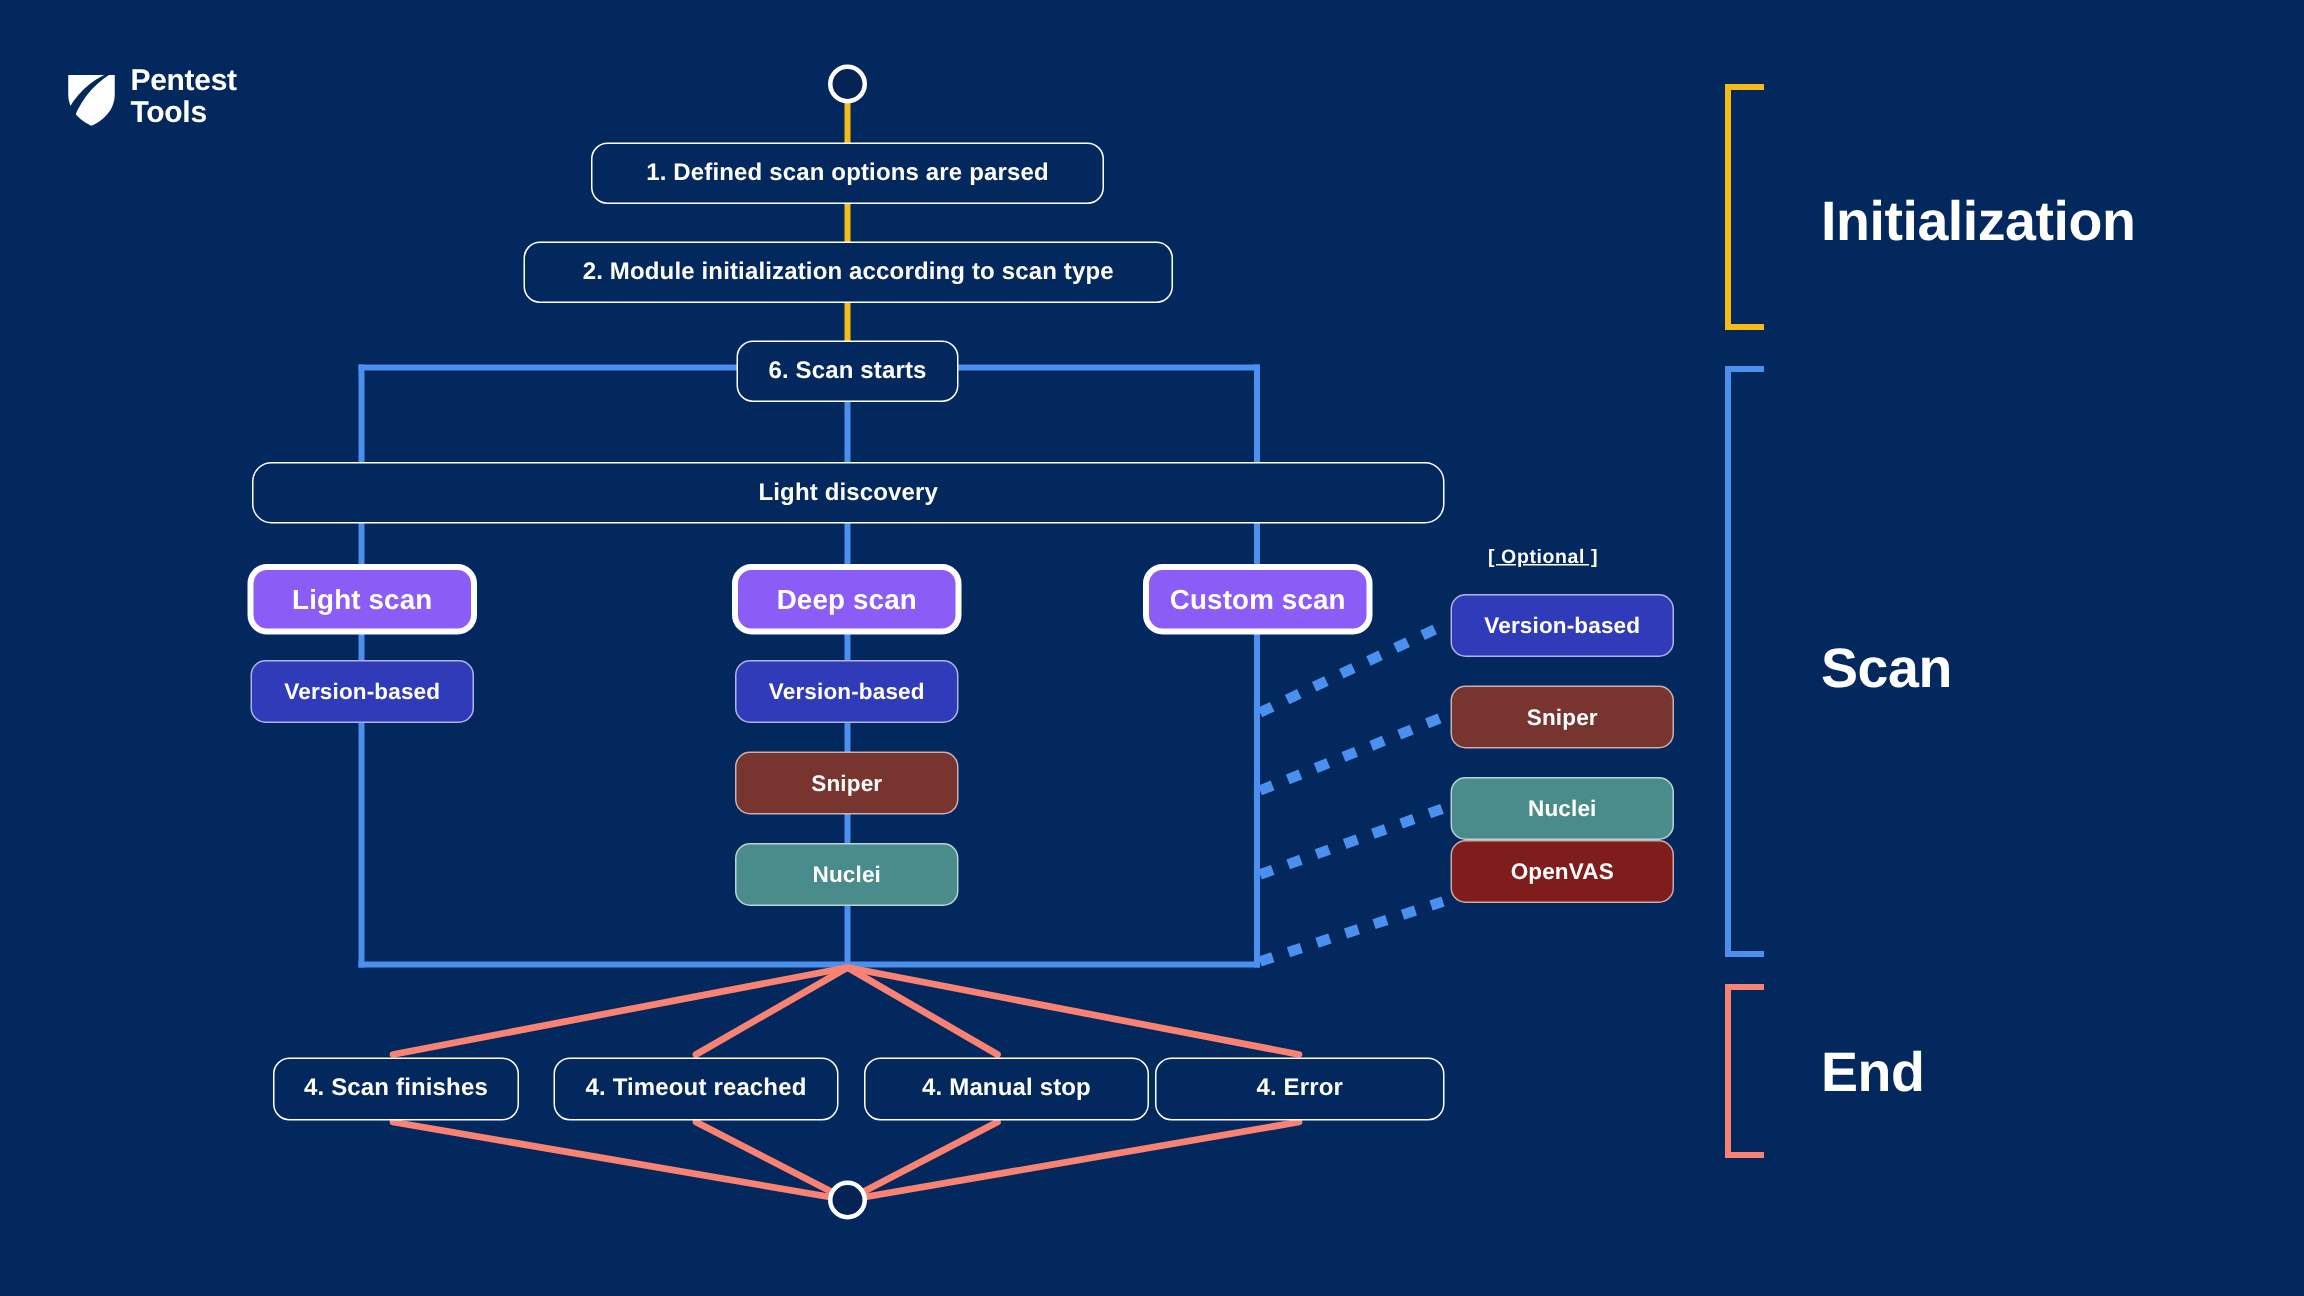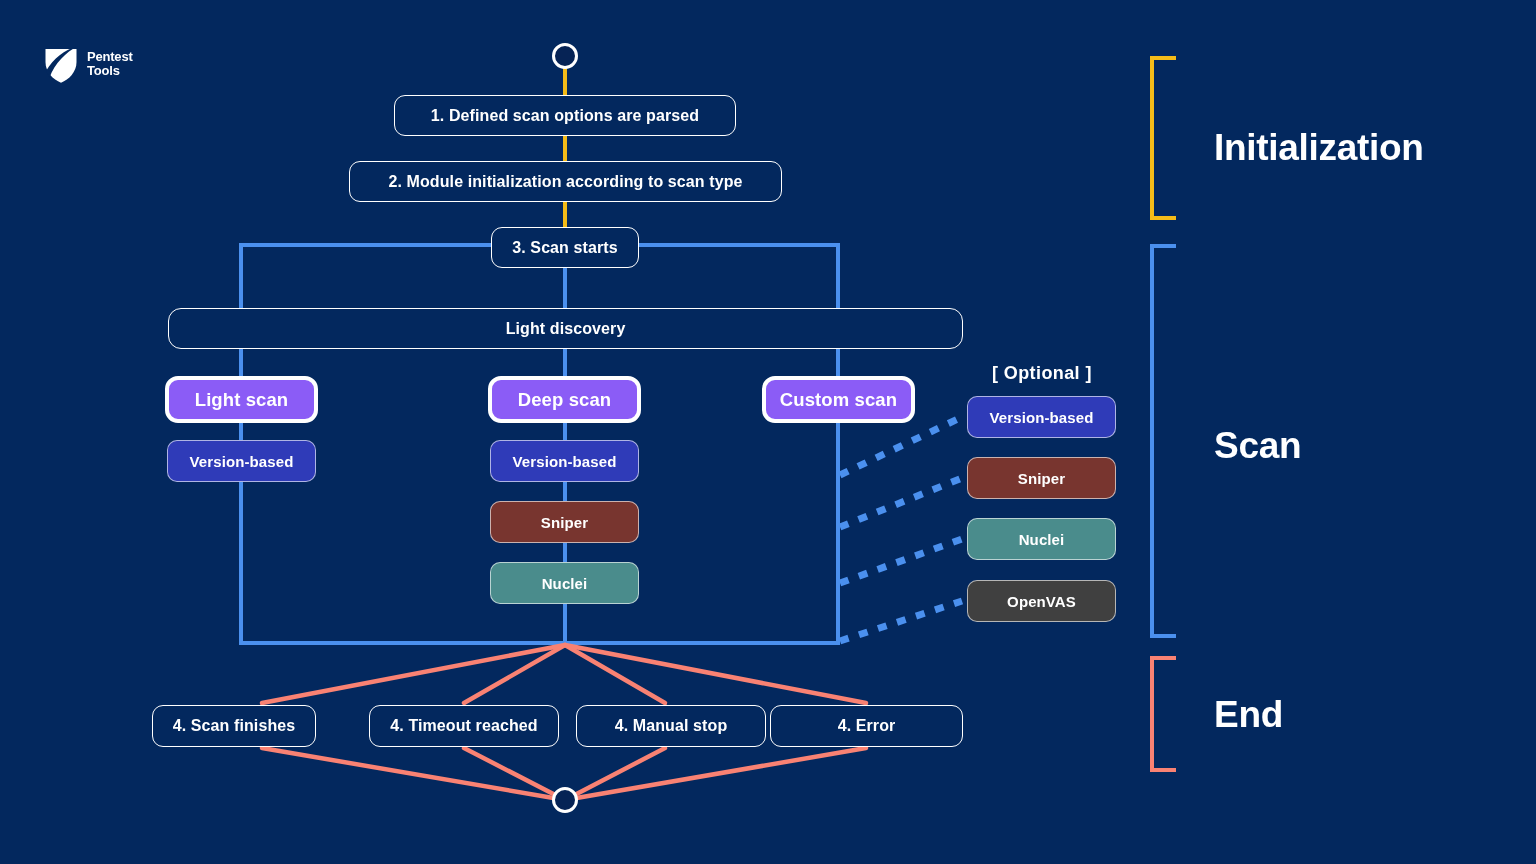--- a/index.html
+++ b/index.html
@@ -32,21 +32,21 @@
   
   .logo {
     position: absolute;
     left: 44px; top: 44px;
     display: flex;
     align-items: center;
     gap: 9px;
   }
   .logo-mark { width: 34px; height: 40px; display: block; }
   .logo-words {
-    font-size: 13px;
+    font-size: 20px;
     font-weight: 700;
     line-height: 1.06;
     letter-spacing: -0.2px;
     white-space: pre-line;
   }
 
   
   .node {
     position: absolute;
     box-sizing: border-box;
@@ -76,24 +76,25 @@
   }
   
   .node.chip {
     border: 1.4px solid rgba(255,255,255,.62);
     border-radius: 10px;
     font-size: 15px;
   }
 
   .optional-label {
     position: absolute;
-    font-size: 18px;
+    font-size: 13px;
     font-weight: 700;
     letter-spacing: 0.4px;
     white-space: nowrap;
+    text-decoration: underline;
   }
 
   
   .endpoint {
     position: absolute;
     box-sizing: border-box;
     width: 26px; height: 26px;
     border-radius: 50%;
     background: #062355;
     border: 3px solid #ffffff;
@@ -169,21 +170,21 @@
 
   <div class="node outline" style="left:394px; top:95px; width:342px; height:41px;">
     <span>1.  Defined scan options are parsed</span>
   </div>
 
   <div class="node outline" style="left:349px; top:161px; width:433px; height:41px;">
     <span>2.  Module initialization according to scan type</span>
   </div>
 
   <div class="node outline" style="left:491px; top:227px; width:148px; height:41px;">
-    <span>3.  Scan starts</span>
+    <span>6.  Scan starts</span>
   </div>
 
   <div class="node outline wide" style="left:168px; top:308px; width:795px; height:41px;">
     <span>Light discovery</span>
   </div>
 
   <div class="node chip-strong" style="left:165px; top:376px; width:153px; height:47px;">
     <span>Light scan</span>
   </div>
   <div class="node chip-strong" style="left:488px; top:376px; width:153px; height:47px;">
@@ -211,25 +212,25 @@
 
   <div class="node chip" style="left:967px; top:396px; width:149px; height:42px; background:#2f3bb8;">
     <span>Version-based</span>
   </div>
   <div class="node chip" style="left:967px; top:457px; width:149px; height:42px; background:#78352f;">
     <span>Sniper</span>
   </div>
   <div class="node chip" style="left:967px; top:518px; width:149px; height:42px; background:#4a8c8c;">
     <span>Nuclei</span>
   </div>
-  <div class="node chip" style="left:967px; top:580px; width:149px; height:42px; background:#404040;">
+  <div class="node chip" style="left:967px; top:560px; width:149px; height:42px; background:#7f1d1d;">
     <span>OpenVAS</span>
   </div>
 
-  <div class="node outline" style="left:152px; top:705px; width:164px; height:42px;justify-content:center;">
+  <div class="node outline" style="left:182px; top:705px; width:164px; height:42px;justify-content:center;">
     <span>4.  Scan finishes</span>
   </div>
   <div class="node outline" style="left:369px; top:705px; width:190px; height:42px;">
     <span>4.  Timeout reached</span>
   </div>
   <div class="node outline" style="left:576px; top:705px; width:190px; height:42px;">
     <span>4.  Manual stop</span>
   </div>
   <div class="node outline" style="left:770px; top:705px; width:193px; height:42px;">
     <span>4.  Error</span>

